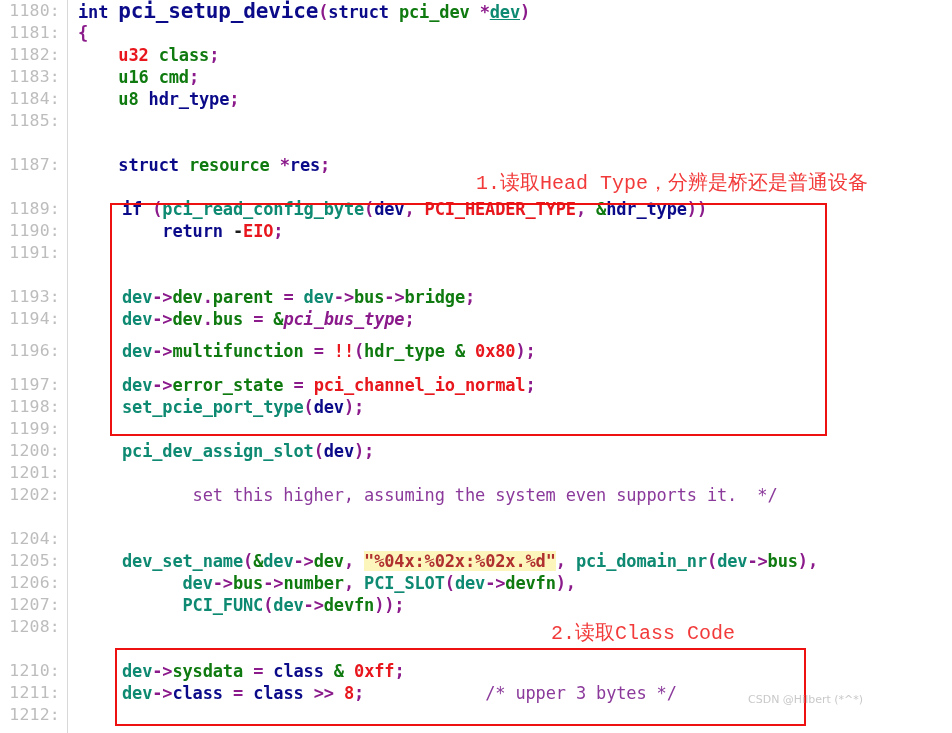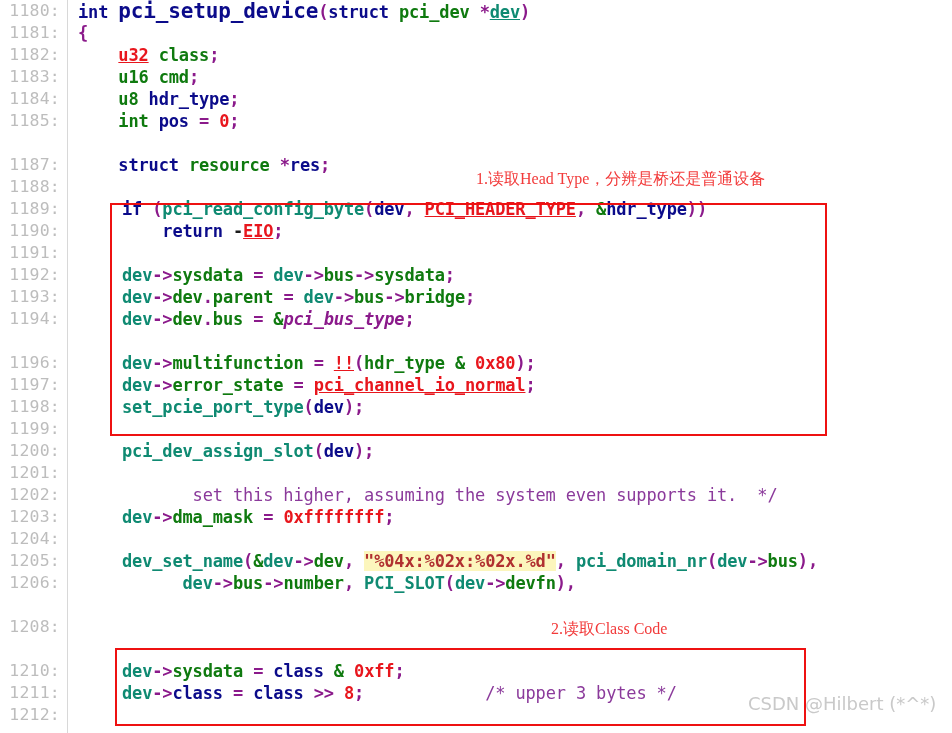--- a/index.html
+++ b/index.html
@@ -69,21 +69,21 @@
     top: 0;
     white-space: pre;
     font-size: 17px;
     letter-spacing: -0.15px;
   }
 
   
   .t-kw      { color: #0b0b8a; font-weight: bold; }   
   .t-fn      { color: #0b0b8a; font-weight: bold; }   
   .t-fn2     { color: #0f8a72; font-weight: bold; }   
-  .t-macro   { color: #e8161d; font-weight: bold; text-decoration: underline; }   
+  .t-macro   { color: #e8161d; font-weight: bold; }   
   .t-num     { color: #e8161d; font-weight: bold; }   
   .t-punc    { color: #8b1a8b; font-weight: bold; }   
   .t-op      { color: #0f7a0f; font-weight: bold; }   
   .t-plain   { color: #1b1b1b; font-weight: bold; }
   .t-var     { color: #0b0b8a; font-weight: bold; }
   .t-green   { color: #0f7a0f; font-weight: bold; }
   .t-teal    { color: #0f8a72; font-weight: bold; }
   .t-comment { color: #8b3a9b; }
   .t-ital    { color: #8b1a8b; font-weight: bold; font-style: italic; }
   .t-str     { color: #b03030; font-weight: bold; background: #fcf6bd; }
@@ -94,31 +94,31 @@
     position: absolute;
     border: 2px solid #ee1111;
     box-sizing: border-box;
     pointer-events: none;
   }
 
   
   .annot {
     position: absolute;
     color: #f23a3a;
-    font-family: Liberation Serif, serif;
-    font-size: 16px;
+    font-family: Liberation Mono, monospace;
+    font-size: 20px;
     white-space: nowrap;
   }
 
   
   .watermark {
     position: absolute;
     color: #c9c9c9;
     font-family: "DejaVu Sans", "Liberation Sans", sans-serif;
-    font-size: 18px;
+    font-size: 11px;
     white-space: nowrap;
   }
 </style>
 </head>
 <body>
 
 <div id="root">
 
   <div class="code-area">
 
@@ -144,66 +144,57 @@
       <span class="code">    <span class="t-green">u16</span> <span class="t-green">cmd</span><span class="t-punc">;</span></span>
     </div>
 
     <div class="line" style="top:88px">
       <span class="ln">1184:</span>
       <span class="code">    <span class="t-green">u8</span> <span class="t-var">hdr_type</span><span class="t-punc">;</span></span>
     </div>
 
     <div class="line" style="top:110px">
       <span class="ln">1185:</span>
-      <span class="code">    <span class="t-green">int</span> <span class="t-var">pos</span> <span class="t-punc">=</span> <span class="t-num">0</span><span class="t-punc">;</span></span>
     </div>
 
 
     <div class="line" style="top:154px">
       <span class="ln">1187:</span>
       <span class="code">    <span class="t-kw">struct</span> <span class="t-green">resource</span> <span class="t-punc">*</span><span class="t-var">res</span><span class="t-punc">;</span></span>
     </div>
 
-    <div class="line" style="top:176px">
-      <span class="ln">1188:</span>
-      <span class="code"></span>
-    </div>
 
     <div class="line" style="top:198px">
       <span class="ln">1189:</span>
       <span class="code" style="left:122px"><span class="t-kw">if</span> <span class="t-punc">(</span><span class="t-fn2">pci_read_config_byte</span><span class="t-punc">(</span><span class="t-var">dev</span><span class="t-punc">,</span> <span class="t-macro">PCI_HEADER_TYPE</span><span class="t-punc">,</span> <span class="t-op">&amp;</span><span class="t-var">hdr_type</span><span class="t-punc">)</span><span class="t-punc">)</span></span>
     </div>
 
     <div class="line" style="top:220px">
       <span class="ln">1190:</span>
       <span class="code" style="left:122px">    <span class="t-kw">return</span> <span class="t-plain">-</span><span class="t-macro">EIO</span><span class="t-punc">;</span></span>
     </div>
 
     <div class="line" style="top:242px">
       <span class="ln">1191:</span>
       <span class="code" style="left:122px"></span>
     </div>
 
-    <div class="line" style="top:264px">
-      <span class="ln">1192:</span>
-      <span class="code" style="left:122px"><span class="t-teal">dev</span><span class="t-punc">-&gt;</span><span class="t-green">sysdata</span> <span class="t-punc">=</span> <span class="t-teal">dev</span><span class="t-punc">-&gt;</span><span class="t-green">bus</span><span class="t-punc">-&gt;</span><span class="t-green">sysdata</span><span class="t-punc">;</span></span>
-    </div>
 
     <div class="line" style="top:286px">
       <span class="ln">1193:</span>
       <span class="code" style="left:122px"><span class="t-teal">dev</span><span class="t-punc">-&gt;</span><span class="t-green">dev</span><span class="t-punc">.</span><span class="t-green">parent</span> <span class="t-punc">=</span> <span class="t-teal">dev</span><span class="t-punc">-&gt;</span><span class="t-green">bus</span><span class="t-punc">-&gt;</span><span class="t-green">bridge</span><span class="t-punc">;</span></span>
     </div>
 
     <div class="line" style="top:308px">
       <span class="ln">1194:</span>
       <span class="code" style="left:122px"><span class="t-teal">dev</span><span class="t-punc">-&gt;</span><span class="t-green">dev</span><span class="t-punc">.</span><span class="t-green">bus</span> <span class="t-punc">=</span> <span class="t-op">&amp;</span><span class="t-ital">pci_bus_type</span><span class="t-punc">;</span></span>
     </div>
 
 
-    <div class="line" style="top:352px">
+    <div class="line" style="top:340px">
       <span class="ln">1196:</span>
       <span class="code" style="left:122px"><span class="t-teal">dev</span><span class="t-punc">-&gt;</span><span class="t-green">multifunction</span> <span class="t-punc">=</span> <span class="t-macro">!!</span><span class="t-punc">(</span><span class="t-green">hdr_type</span> <span class="t-op">&amp;</span> <span class="t-num">0x80</span><span class="t-punc">)</span><span class="t-punc">;</span></span>
     </div>
 
     <div class="line" style="top:374px">
       <span class="ln">1197:</span>
       <span class="code" style="left:122px"><span class="t-teal">dev</span><span class="t-punc">-&gt;</span><span class="t-green">error_state</span> <span class="t-punc">=</span> <span class="t-macro">pci_channel_io_normal</span><span class="t-punc">;</span></span>
     </div>
 
     <div class="line" style="top:396px">
@@ -223,40 +214,40 @@
 
     <div class="line" style="top:462px">
       <span class="ln">1201:</span>
     </div>
 
     <div class="line" style="top:484px">
       <span class="ln">1202:</span>
       <span class="code t-comment" style="left:122px">       set this higher, assuming the system even supports it.  */</span>
     </div>
 
-    <div class="line" style="top:506px">
-      <span class="ln">1203:</span>
-      <span class="code" style="left:122px"><span class="t-teal">dev</span><span class="t-punc">-&gt;</span><span class="t-green">dma_mask</span> <span class="t-punc">=</span> <span class="t-num">0xffffffff</span><span class="t-punc">;</span></span>
-    </div>
 
     <div class="line" style="top:528px">
       <span class="ln">1204:</span>
       <span class="code"></span>
     </div>
 
     <div class="line" style="top:550px">
       <span class="ln">1205:</span>
       <span class="code" style="left:122px"><span class="t-fn2">dev_set_name</span><span class="t-punc">(</span><span class="t-op">&amp;</span><span class="t-teal">dev</span><span class="t-punc">-&gt;</span><span class="t-green">dev</span><span class="t-punc">,</span> <span class="t-str">"%04x:%02x:%02x.%d"</span><span class="t-punc">,</span> <span class="t-fn2">pci_domain_nr</span><span class="t-punc">(</span><span class="t-teal">dev</span><span class="t-punc">-&gt;</span><span class="t-green">bus</span><span class="t-punc">)</span><span class="t-punc">,</span></span>
     </div>
 
     <div class="line" style="top:572px">
       <span class="ln">1206:</span>
       <span class="code" style="left:122px">      <span class="t-teal">dev</span><span class="t-punc">-&gt;</span><span class="t-green">bus</span><span class="t-punc">-&gt;</span><span class="t-green">number</span><span class="t-punc">,</span> <span class="t-fn2">PCI_SLOT</span><span class="t-punc">(</span><span class="t-teal">dev</span><span class="t-punc">-&gt;</span><span class="t-green">devfn</span><span class="t-punc">)</span><span class="t-punc">,</span></span>
     </div>
 
+    <div class="line" style="top:594px">
+      <span class="ln">1207:</span>
+      <span class="code" style="left:122px">      <span class="t-fn2">PCI_FUNC</span><span class="t-punc">(</span><span class="t-teal">dev</span><span class="t-punc">-&gt;</span><span class="t-green">devfn</span><span class="t-punc">)</span><span class="t-punc">)</span><span class="t-punc">;</span></span>
+    </div>
 
     <div class="line" style="top:616px">
       <span class="ln">1208:</span>
       <span class="code"></span>
     </div>
 
 
     <div class="line" style="top:660px">
       <span class="ln">1210:</span>
       <span class="code" style="left:122px"><span class="t-teal">dev</span><span class="t-punc">-&gt;</span><span class="t-green">sysdata</span> <span class="t-punc">=</span> <span class="t-var">class</span> <span class="t-op">&amp;</span> <span class="t-num">0xff</span><span class="t-punc">;</span></span>

